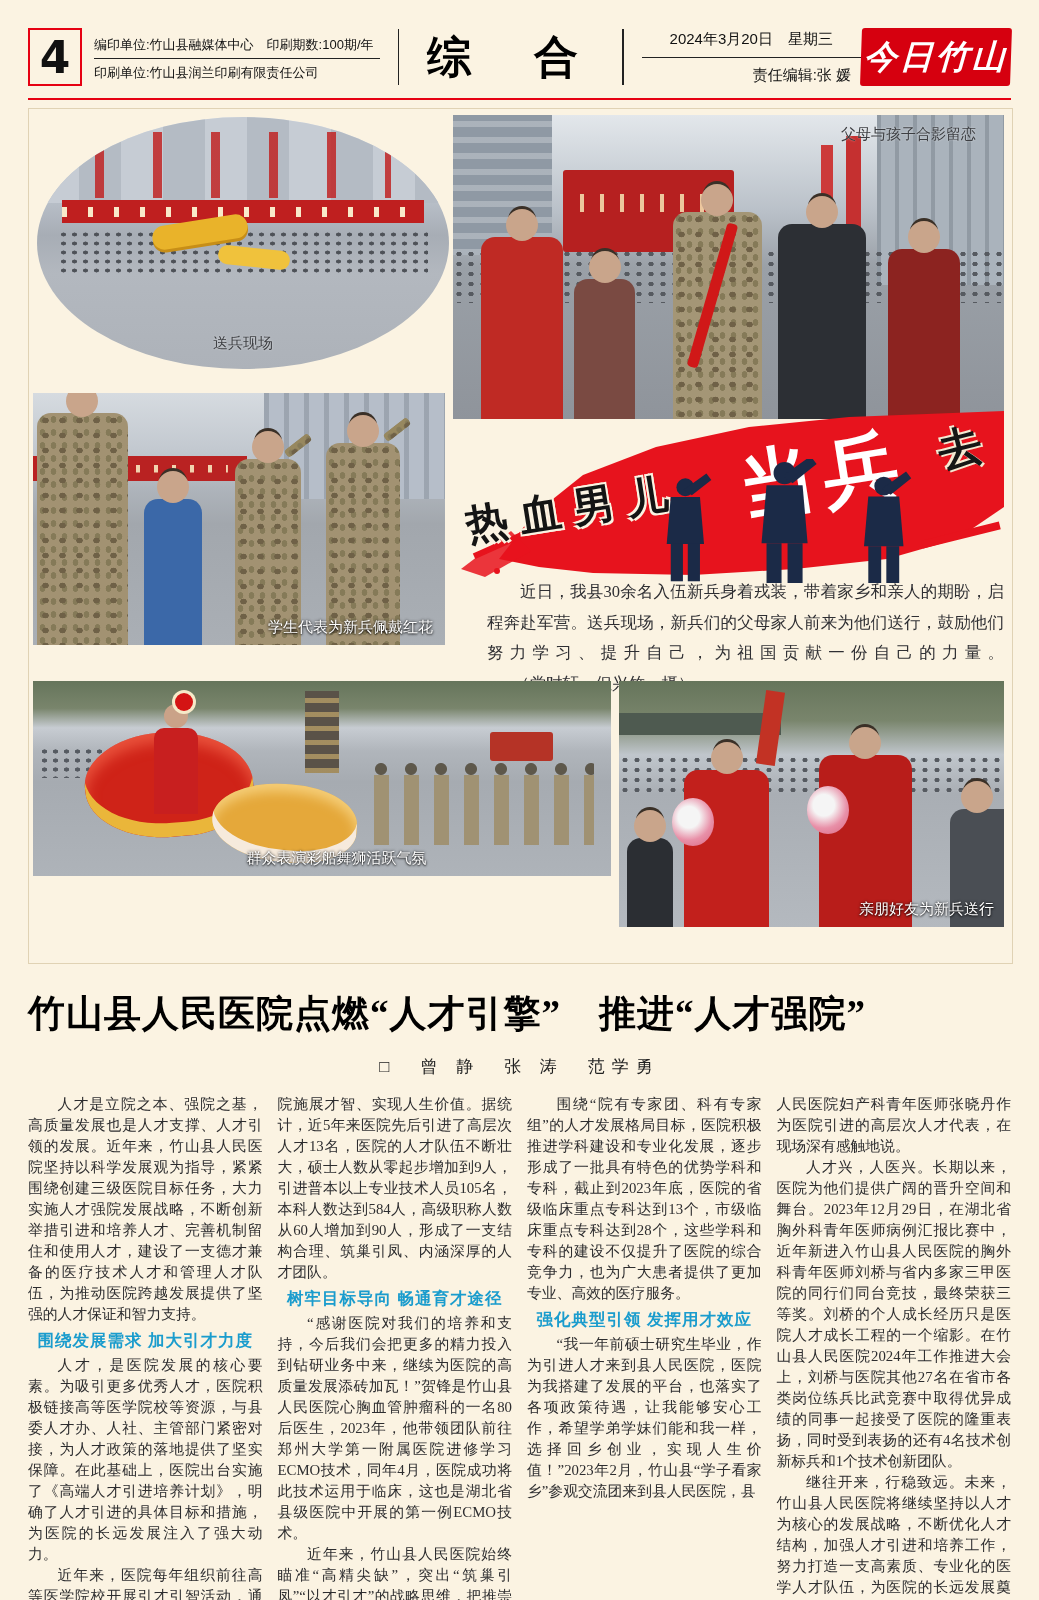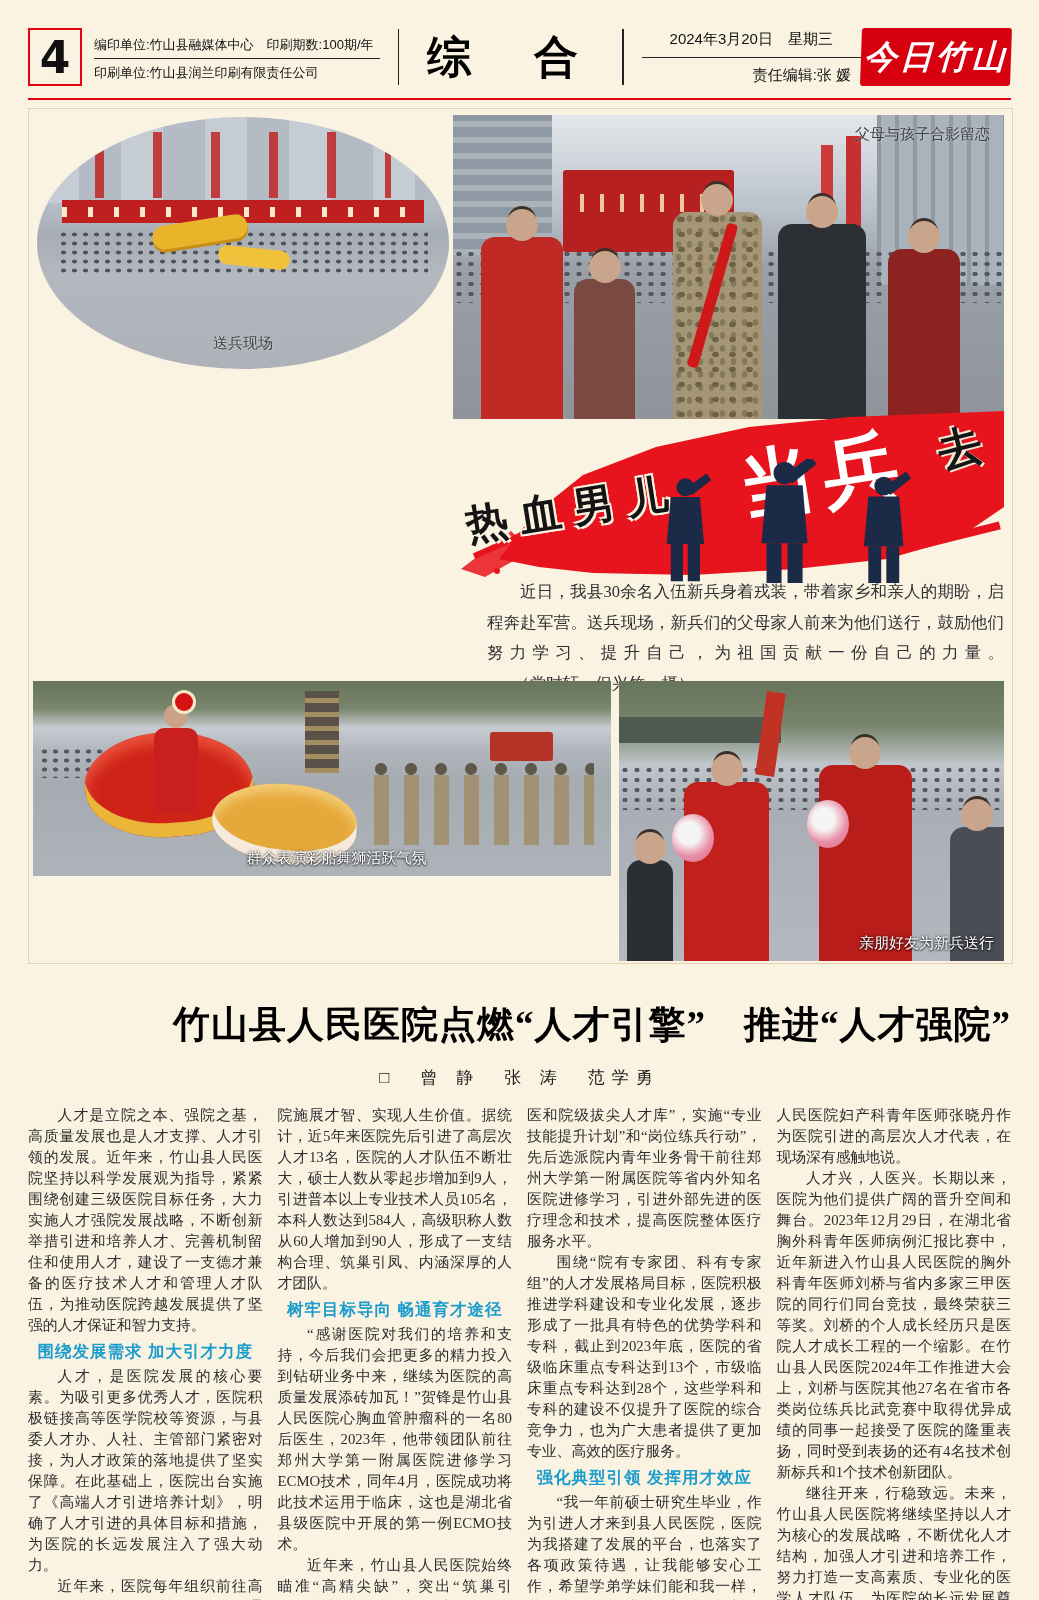--- a/index.html
+++ b/index.html
@@ -121,36 +121,36 @@
   .dancer{position:absolute;left:21%;bottom:32%;width:7.5%;height:44%;background:#c81f1f;border-radius:10px 10px 0 0;}
   .dancer::before{content:"";position:absolute;top:-24px;left:50%;transform:translateX(-50%);
     width:24px;height:24px;border-radius:50%;background:#caa288;}
   .ball{position:absolute;left:24.5%;top:6%;width:18px;height:18px;border-radius:50%;background:#d41414;
     box-shadow:0 0 0 3px #f6e9c8;}
   .pl-heads{position:absolute;right:3%;bottom:52%;width:38%;height:13px;
     background-image:radial-gradient(circle at 7px 7px,#5e584b 5.5px,transparent 6.5px);background-size:30px 13px;}
   .pl-soldiers{position:absolute;right:3%;bottom:16%;width:38%;height:36%;
     background:repeating-linear-gradient(90deg,#a09273 0 15px,rgba(0,0,0,0) 15px 30px);}
   
-  .ph-farewell{left:590px;top:572px;width:385px;height:280px;
+  .ph-farewell{left:590px;top:572px;width:385px;height:246px;
     background:linear-gradient(180deg,#66755b 0%,#79856c 16%,#c0c6cc 30%,#a9aeb4 46%,#b4b9bf 100%);text-align:right;}
   .pf-roof{position:absolute;left:0;top:13%;width:42%;height:9%;background:#4e5a50;}
   .pf-crowd{position:absolute;left:0;right:0;top:30%;height:16%;
     background-image:radial-gradient(#565a60 2.3px,transparent 2.8px);background-size:12px 10px;}
   .pf-flag{position:absolute;left:37%;top:4%;width:5%;height:30%;background:#c23224;transform:rotate(8deg);}
   .pf-kid{left:2%;width:12%;height:36%;background:#2b2e33;}
   .pf-w1{left:17%;width:22%;height:64%;background:#c2201c;}
   .pf-w1::after,.pf-w2::after{content:"";position:absolute;left:-12px;top:18%;width:42px;height:48px;border-radius:50%;
     background:radial-gradient(circle at 40% 40%,#f5f5f5 28%,#e890a8 60%,#d9647f);}
   .pf-w2{left:52%;width:24%;height:70%;background:#b81d1a;}
   .pf-man{right:0;width:14%;height:48%;background:#4a4e54;border-radius:14px 0 0 0;}
   
   .article{position:absolute;left:28px;right:28px;top:985px;}
-  .headline{text-align:right;font-size:37px;font-weight:bold;color:#000;letter-spacing:1px;
-    font-family:"Liberation Serif",serif;margin:15px 0 0;}
+  .headline{text-align:left;font-size:37px;font-weight:bold;color:#000;letter-spacing:1px;
+    font-family:"Liberation Serif",serif;margin:4px 0 0;}
   .byline{text-align:center;font-size:17px;color:#222;letter-spacing:7px;margin:16px 0 16px;}
   .cols{display:flex;gap:15px;}
   .col{flex:1;font-size:14.8px;line-height:21px;text-align:justify;color:#2d2d2f;
     font-family:"Liberation Serif",serif;}
   .col p{margin:0;}
   .col p.indent{text-indent:2em;}
   .col h4{margin:5px 0 4px;text-align:center;font-size:16.5px;color:#1a9ccd;letter-spacing:1px;
     font-family:"Liberation Sans",sans-serif;font-weight:bold;}
 </style>
 </head>
@@ -191,23 +191,32 @@
       <div class="pp-bldg-r"></div>
       <div class="pp-red-backdrop"></div>
       <div class="pp-banner1"></div>
       <div class="pp-banner2"></div>
       <div class="pp-crowd"></div>
       <div class="fig pp-f1"></div>
       <div class="fig pp-f2"></div>
       <div class="fig pp-f3"></div>
       <div class="fig pp-f4"></div>
       <div class="fig pp-f5"></div>
-      <span class="cap dark" style="top:10px;right:14px;">父母与孩子合影留恋</span>
-    </div>
-
+      <span class="cap dark" style="top:10px;right:28px;">父母与孩子合影留恋</span>
+    </div>
+
+    <div class="photo ph-students">
+      <div class="ps-bldg"></div>
+      <div class="ps-banner"></div>
+      <div class="fig camo ps-f1"></div>
+      <div class="fig ps-f2"></div>
+      <div class="fig camo salute ps-f3"></div>
+      <div class="fig camo salute ps-f4"></div>
+      <span class="cap light" style="bottom:8px;right:12px;">学生代表为新兵佩戴红花</span>
+    </div>
 
     <div class="feature">
       <svg class="brush" viewBox="0 0 553 170" preserveAspectRatio="none">
         <polygon fill="#e7131d" points="48,148 82,104 132,64 205,36 298,16 398,6 553,0 553,96 506,128 436,148 344,158 242,164 142,162 88,156"></polygon>
         <polygon fill="#e7131d" points="10,158 60,120 80,140 34,166" opacity=".85"></polygon>
         <rect x="20" y="128" width="70" height="6" fill="#e7131d" transform="rotate(-24 55 131)"></rect>
         <circle cx="26" cy="118" r="4" fill="#e7131d"></circle>
         <circle cx="46" cy="160" r="3" fill="#e7131d"></circle>
         <rect x="470" y="120" width="80" height="8" fill="#e7131d" transform="rotate(-14 510 124)"></rect>
       </svg>
@@ -283,21 +292,20 @@
       </div>
 
       <div class="col">
         <p>院施展才智、实现人生价值。据统计，近5年来医院先后引进了高层次人才13名，医院的人才队伍不断壮大，硕士人数从零起步增加到9人，引进普本以上专业技术人员105名，本科人数达到584人，高级职称人数从60人增加到90人，形成了一支结构合理、筑巢引凤、内涵深厚的人才团队。</p>
         <h4>树牢目标导向  畅通育才途径</h4>
         <p class="indent">“感谢医院对我们的培养和支持，今后我们会把更多的精力投入到钻研业务中来，继续为医院的高质量发展添砖加瓦！”贺锋是竹山县人民医院心胸血管肿瘤科的一名80后医生，2023年，他带领团队前往郑州大学第一附属医院进修学习ECMO技术，同年4月，医院成功将此技术运用于临床，这也是湖北省县级医院中开展的第一例ECMO技术。</p>
         <p class="indent">近年来，竹山县人民医院始终瞄准“高精尖缺”，突出“筑巢引凤”“以才引才”的战略思维，把推崇名医、建设名科作为科学发展的重要手段，建立了“名</p>
       </div>
 
       <div class="col">
-        <p>医和院级拔尖人才库”，实施“专业技能提升计划”和“岗位练兵行动”，先后选派院内青年业务骨干前往郑州大学第一附属医院等省内外知名医院进修学习，引进外部先进的医疗理念和技术，提高医院整体医疗服务水平。</p>
         <p class="indent">围绕“院有专家团、科有专家组”的人才发展格局目标，医院积极推进学科建设和专业化发展，逐步形成了一批具有特色的优势学科和专科，截止到2023年底，医院的省级临床重点专科达到13个，市级临床重点专科达到28个，这些学科和专科的建设不仅提升了医院的综合竞争力，也为广大患者提供了更加专业、高效的医疗服务。</p>
         <h4>强化典型引领  发挥用才效应</h4>
         <p class="indent">“我一年前硕士研究生毕业，作为引进人才来到县人民医院，医院为我搭建了发展的平台，也落实了各项政策待遇，让我能够安心工作，希望学弟学妹们能和我一样，选择回乡创业，实现人生价值！”2023年2月，竹山县“学子看家乡”参观交流团来到县人民医院，县</p>
       </div>
 
       <div class="col">
         <p>人民医院妇产科青年医师张晓丹作为医院引进的高层次人才代表，在现场深有感触地说。</p>
         <p class="indent">人才兴，人医兴。长期以来，医院为他们提供广阔的晋升空间和舞台。2023年12月29日，在湖北省胸外科青年医师病例汇报比赛中，近年新进入竹山县人民医院的胸外科青年医师刘桥与省内多家三甲医院的同行们同台竞技，最终荣获三等奖。刘桥的个人成长经历只是医院人才成长工程的一个缩影。在竹山县人民医院2024年工作推进大会上，刘桥与医院其他27名在省市各类岗位练兵比武竞赛中取得优异成绩的同事一起接受了医院的隆重表扬，同时受到表扬的还有4名技术创新标兵和1个技术创新团队。</p>
         <p class="indent">继往开来，行稳致远。未来，竹山县人民医院将继续坚持以人才为核心的发展战略，不断优化人才结构，加强人才引进和培养工作，努力打造一支高素质、专业化的医学人才队伍，为医院的长远发展奠定坚实基础。</p>
       </div>

